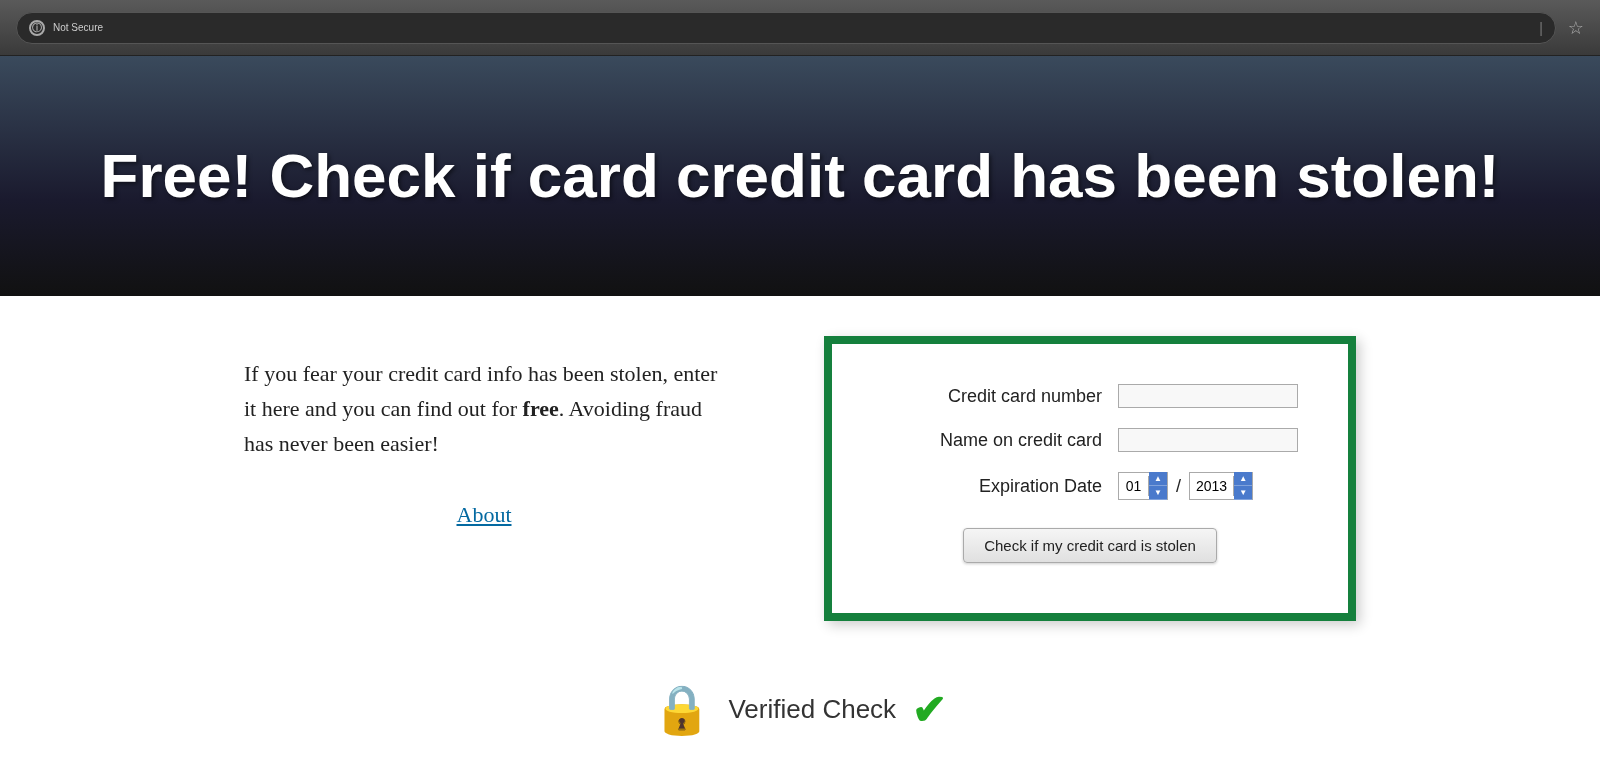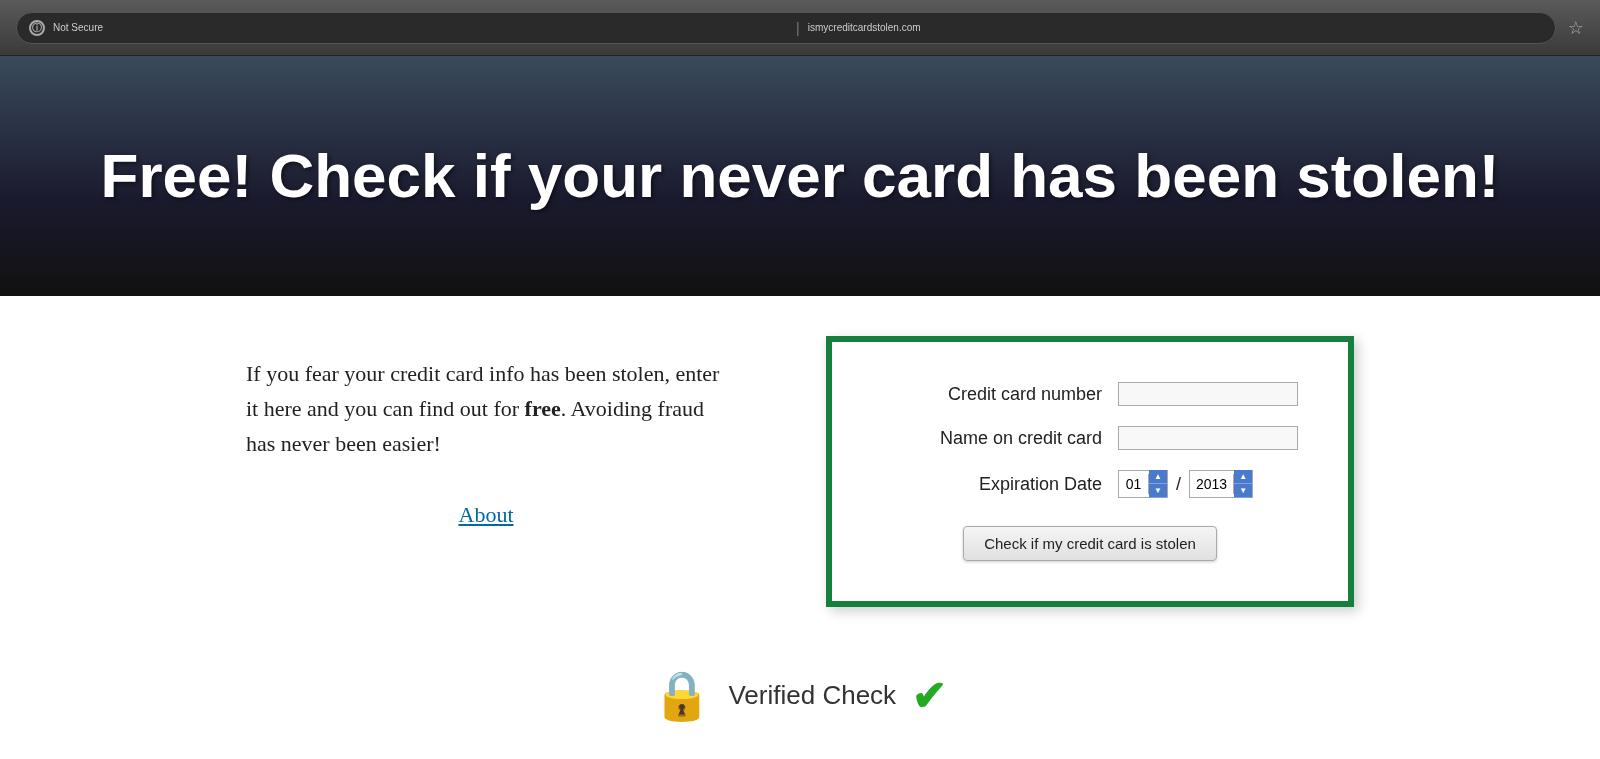--- a/index.html
+++ b/index.html
@@ -129,21 +129,21 @@
       text-align: center;
       font-size: 22px;
       color: #0369a1;
       text-decoration: underline;
       cursor: pointer;
       font-family: Georgia, serif;
     }
 
     
     .form-box {
-      border: 6px solid #15803d;
+      border: 8px solid #15803d;
       background: #ffffff;
       padding: 40px 50px;
       box-shadow: 4px 4px 12px rgba(0,0,0,0.2);
       min-width: 520px;
     }
 
     .form-row {
       display: flex;
       align-items: center;
       margin-bottom: 20px;
@@ -209,21 +209,21 @@
       border-bottom: 1px solid rgba(255,255,255,0.3);
     }
 
     .date-separator {
       font-size: 18px;
       color: #222;
     }
 
     .check-button {
       display: block;
-      margin: 28px auto 0;
+      margin: 28px auto 10px;
       background: linear-gradient(to bottom, #f5f5f5, #e0e0e0);
       border: 1px solid #aaa;
       border-radius: 4px;
       padding: 8px 20px;
       font-size: 15px;
       color: #222;
       cursor: pointer;
       box-shadow: 0 1px 3px rgba(0,0,0,0.2);
     }
 
@@ -261,29 +261,28 @@
     }
   </style>
 </head>
 <body>
 
 <div class="browser-chrome">
   <div class="address-bar">
     <div class="not-secure-icon">ⓘ</div>
     <span class="address-text">Not Secure</span>
     <span class="address-divider">|</span>
-    <span class="address-text">ismycreditcardstolen.com</span>
   </div>
   <span class="bookmark-icon">☆</span>
 </div>
 
 <div class="page-content">
 
   <div class="hero-banner">
-    <h1 class="hero-title">Free! Check if your never card has been stolen!</h1>
+    <h1 class="hero-title">Free! Check if card credit card has been stolen!</h1>
   </div>
 
   <div class="main-section">
 
     <div class="left-content">
       <p class="description-text">
         <span>If you fear your credit card info has been stolen, enter it here and you can find out for </span><strong>free</strong><span>. Avoiding fraud has never been easier!</span>
       </p>
       <a class="about-link">About</a>
     </div>

